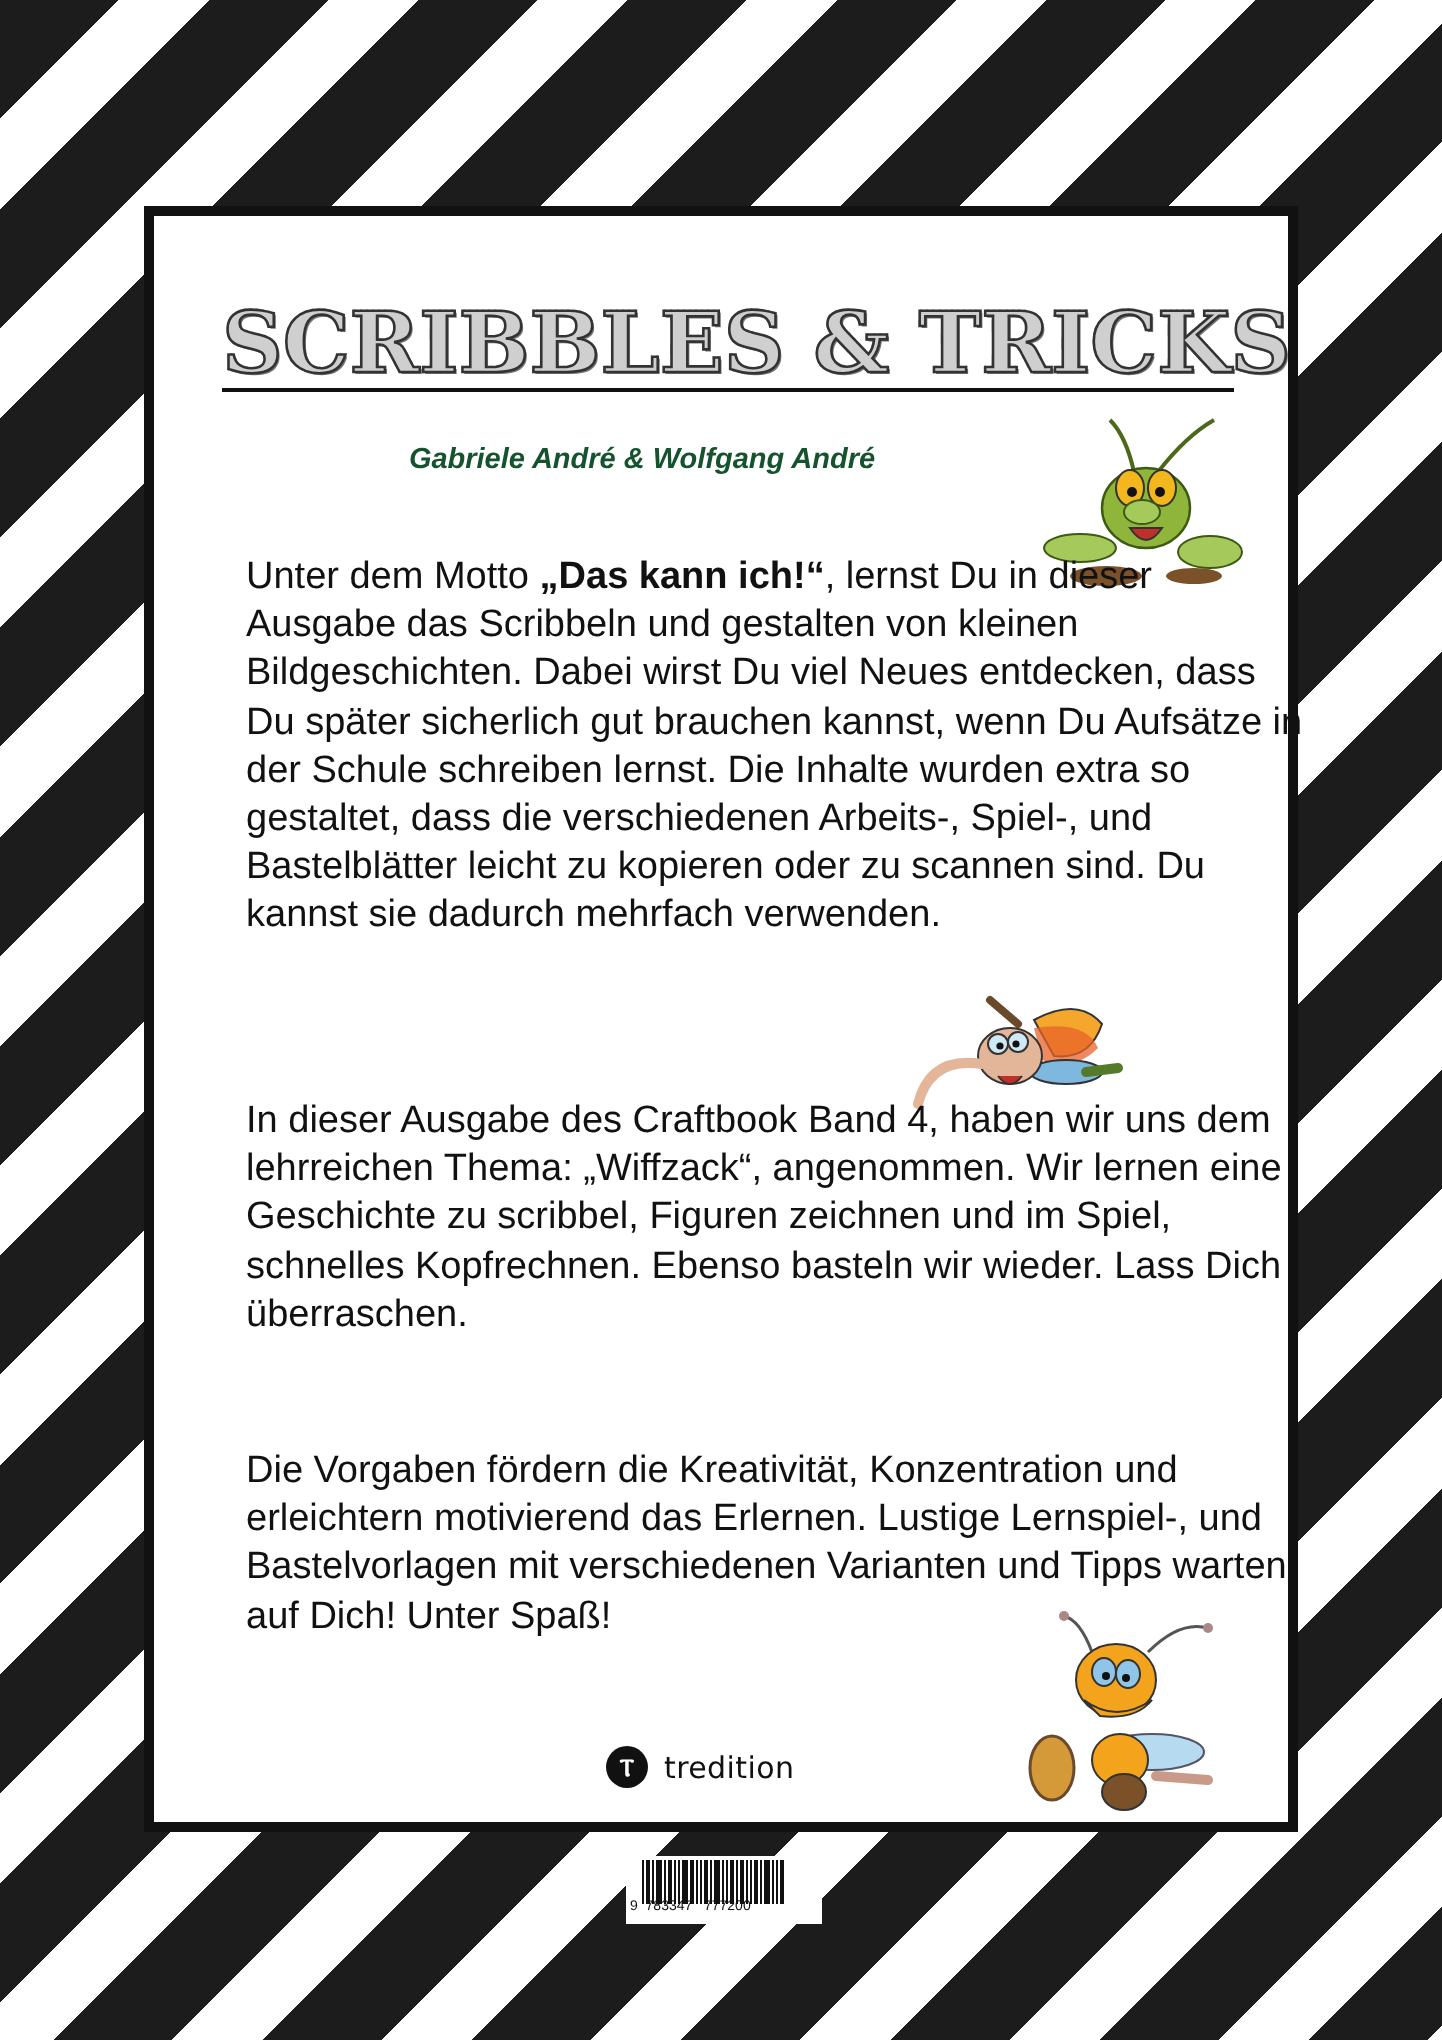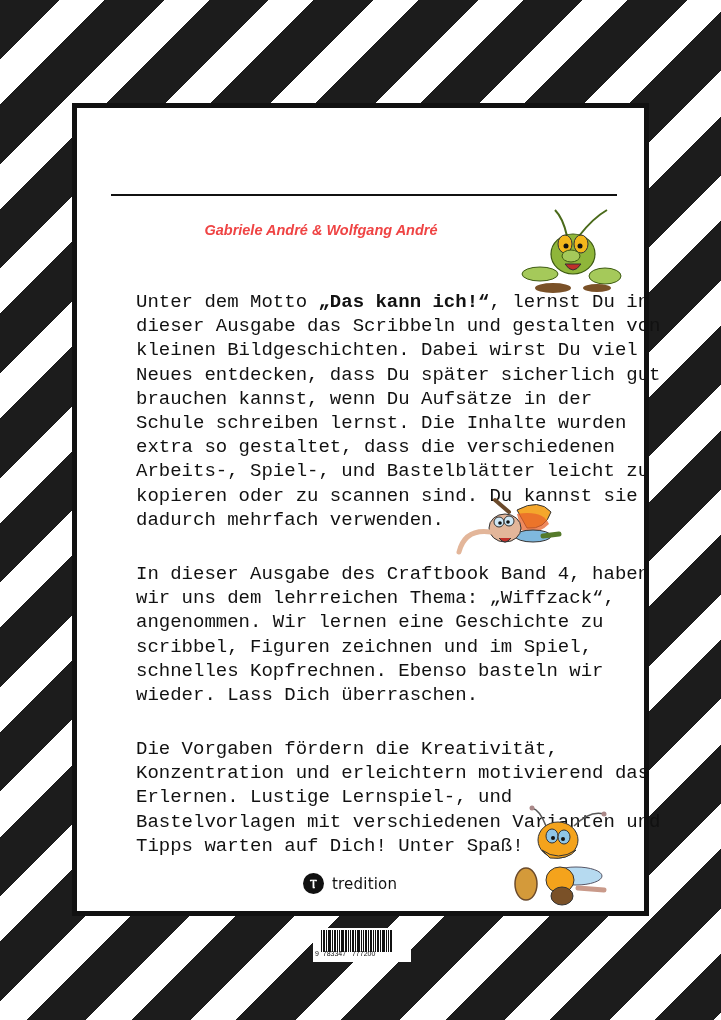--- a/index.html
+++ b/index.html
@@ -25,26 +25,26 @@
     background-image: repeating-linear-gradient(100deg, rgba(60,60,60,0.55) 0 1px, transparent 1px 3px);
     -webkit-background-clip:text; background-clip:text;
     white-space:nowrap;
   }
   .title-underline {
     position:absolute; left:34px; top:86px; width:506px; height:2px; background:#111;
   }
   .authors {
     position:absolute; left:0; top:114px; width:488px; text-align:center;
     font-family:"Liberation Sans", sans-serif; font-style:italic; font-weight:bold;
-    font-size:14.5px; color:#ef4444;
+    font-size:14.5px; color:#14532d;
   }
   .para {
     position:absolute; left:42px; width:530px;
-    font-family:Liberation Mono, monospace; font-size:19px; line-height:24.2px;
-    color:#111; margin:17px;
+    font-family:Liberation Sans, sans-serif; font-size:19px; line-height:24.2px;
+    color:#111; margin:4px;
   }
   .para b { font-weight:bold; }
   .p1 { top:165px; }
   .p2 { top:437px; }
   .p3 { top:612px; }
   .char { position:absolute; }
   .logo {
     position:absolute; left:226px; top:765px; display:flex; align-items:center; gap:8px;
   }
   .logo-badge {
@@ -61,20 +61,23 @@
   .bar-digits {
     position:absolute; left:2px; top:22px; font-family:"Liberation Sans", sans-serif;
     font-size:7px; color:#111; white-space:pre;
   }
 </style>
 </head>
 <body>
 
 <div class="frame">
 
+  <div class="title-wrap">
+    <div class="title">SCRIBBLES &amp; TRICKS</div>
+  </div>
   <div class="title-underline"></div>
 
   <div class="authors">Gabriele André &amp; Wolfgang André</div>
 
   <svg class="char" style="left:438px; top:98px;" width="110" height="90" viewBox="0 0 110 90">
     <path d="M52 30 Q48 12 40 4" stroke="#4a6a1a" stroke-width="2" fill="none"></path>
     <path d="M64 30 Q78 12 92 4" stroke="#4a6a1a" stroke-width="2" fill="none"></path>
     <ellipse cx="58" cy="48" rx="22" ry="20" fill="#8fb63a" stroke="#3d5a12" stroke-width="1.2"></ellipse>
     <ellipse cx="50" cy="38" rx="7" ry="9" fill="#f2b71c" stroke="#333" stroke-width="1"></ellipse>
     <ellipse cx="66" cy="38" rx="7" ry="9" fill="#f2b71c" stroke="#333" stroke-width="1"></ellipse>

